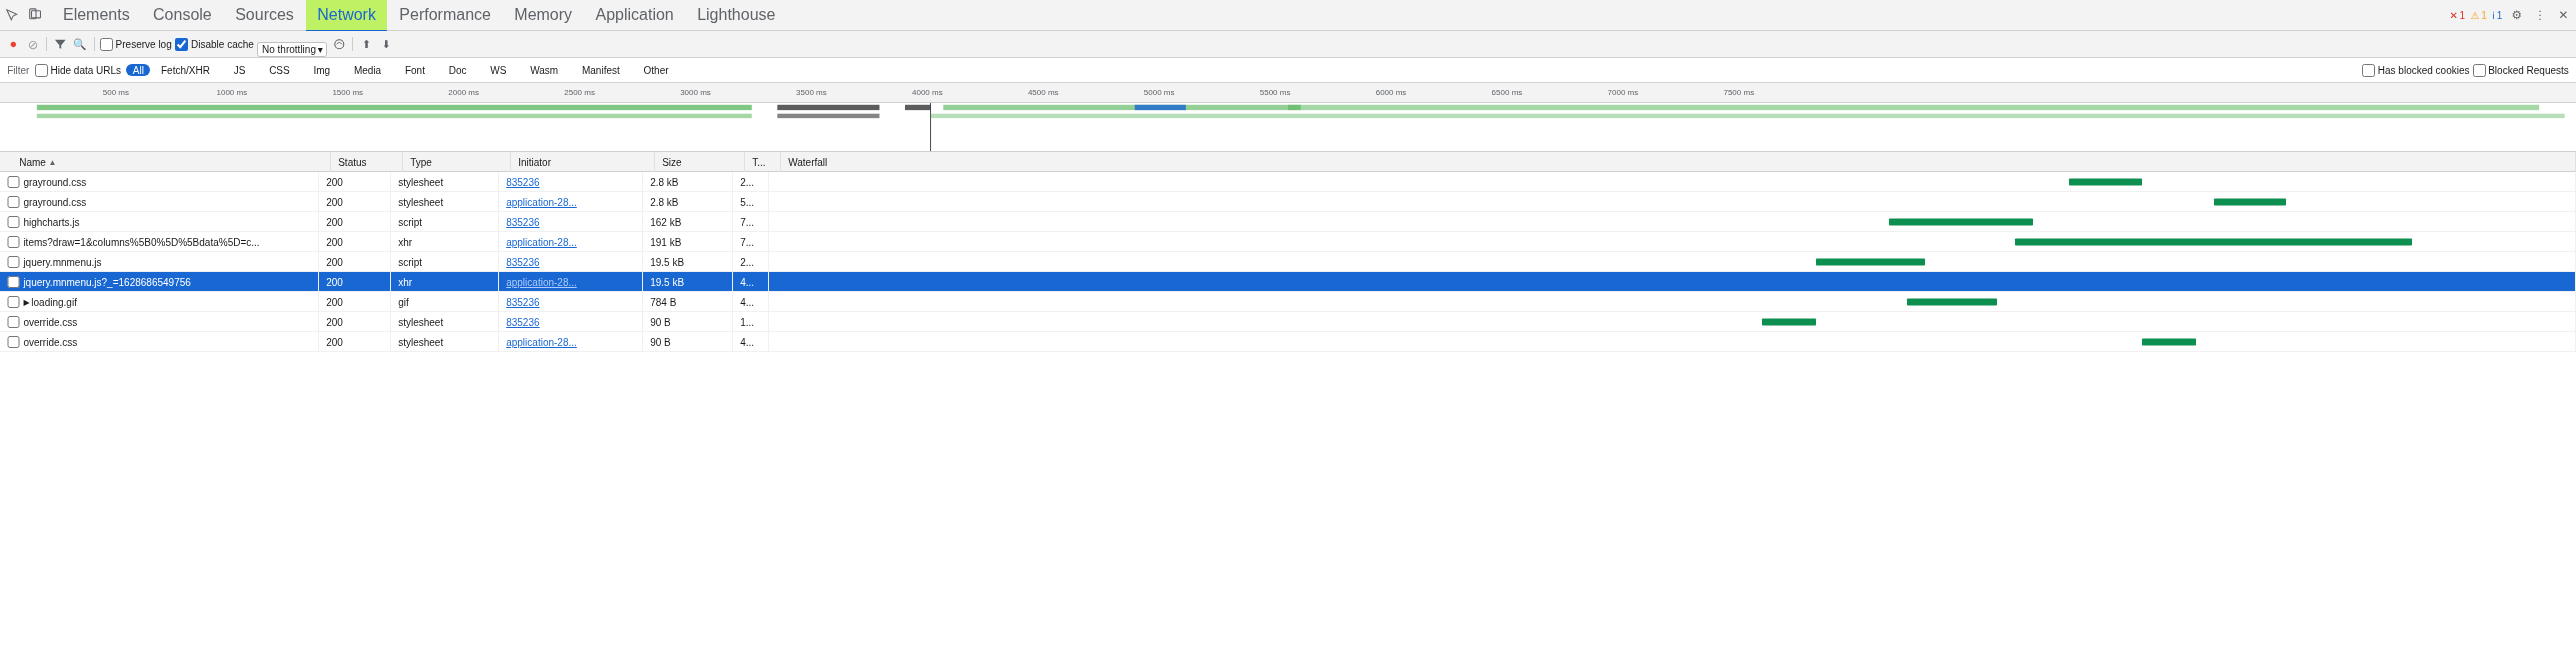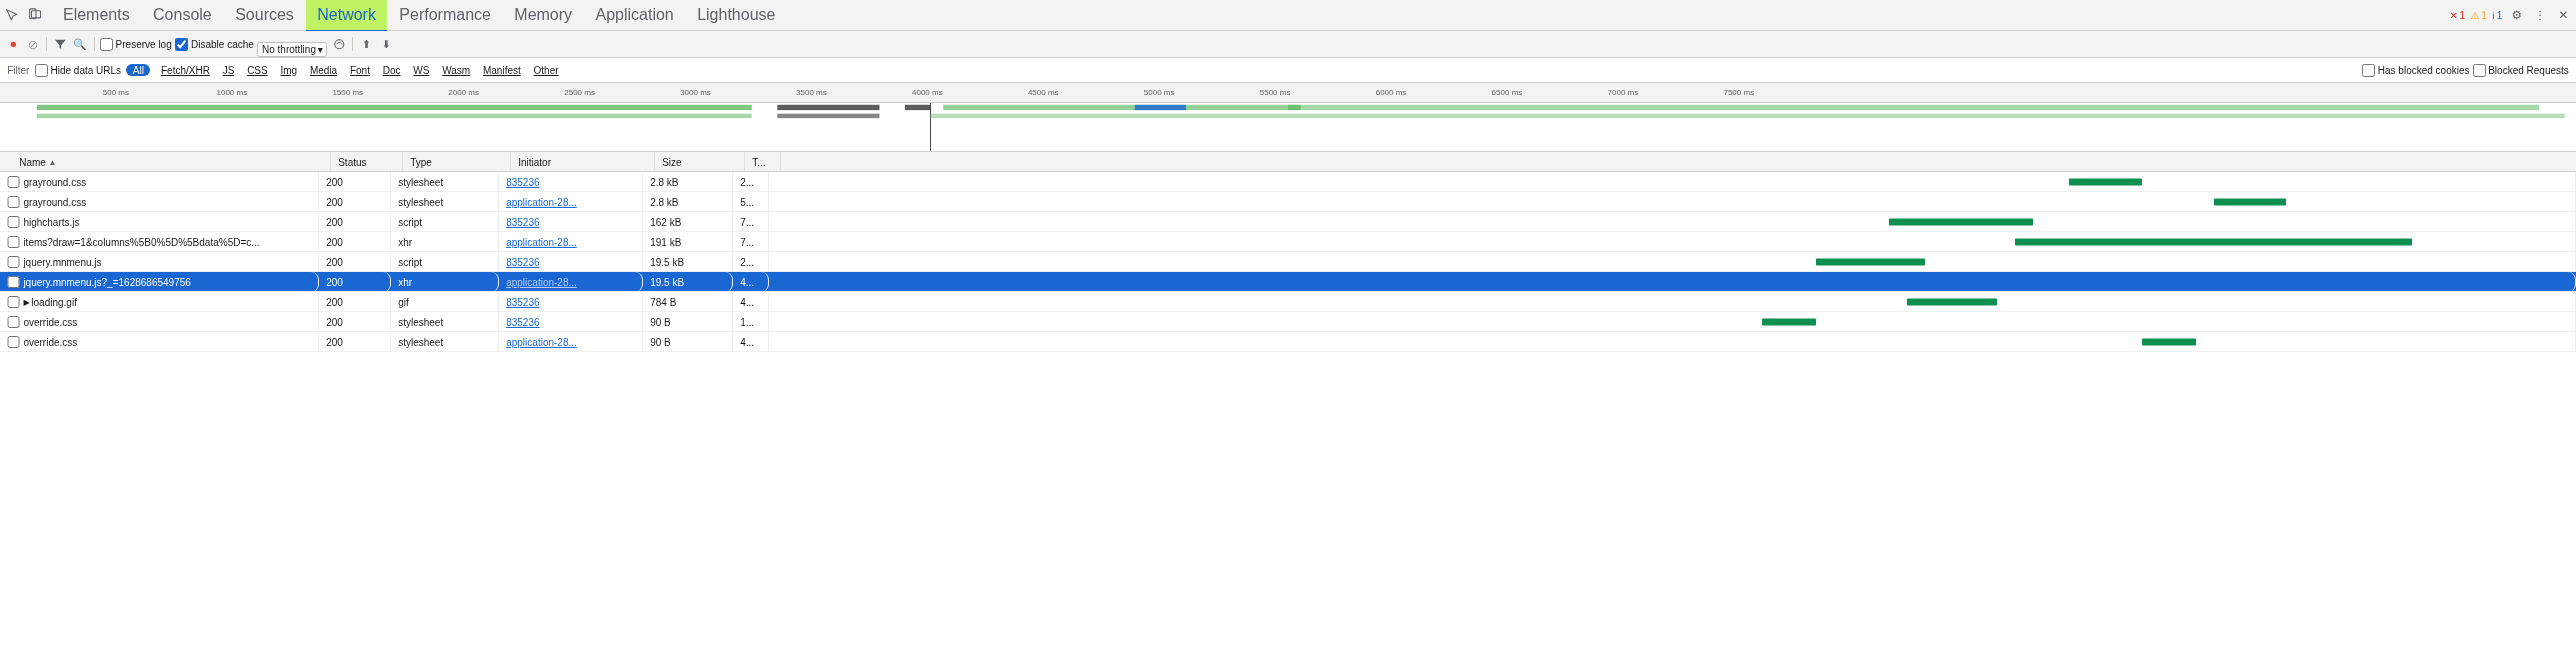--- a/index.html
+++ b/index.html
@@ -134,22 +134,21 @@
       padding: 0 7.2px;
       gap: 5.4px;
     }
     .filter-label {
       font-size: 10px;
       color: #5f6368;
     }
     .filter-types {
       display: flex;
       align-items: center;
-      gap: 2px;
-      text-decoration: underline;
+      gap: 13px;
     }
     .filter-type-btn {
       padding: 0.9px 5.4px;
       font-size: 10px;
       cursor: pointer;
       border-radius: 1.8px;
       color: #1a1a1a;
       background: transparent;
       border: none;
     }
@@ -232,21 +231,21 @@
     .table-row {
       display: grid;
       grid-template-columns: 319px 72px 108px 144px 90px 36px 1fr;
       height: 20px;
       align-items: center;
       border-bottom: 0.9px solid #f0f0f0;
       font-size: 10px;
       cursor: pointer;
     }
     .table-row.selected { background: #1967d2; color: white; }
-    .table-row.selected .td-cell { color: white; border-radius: 8px; }
+    .table-row.selected .td-cell { color: white; }
     .table-row.selected .initiator-link { color: #aecbfa; }
     .td-cell {
       padding: 0 7.2px;
       height: 20px;
       display: flex;
       align-items: center;
       overflow: hidden;
       white-space: nowrap;
       text-overflow: ellipsis;
       border-right: 0.9px solid #f0f0f0;
@@ -462,20 +461,23 @@
   </div>
   <div class="th-cell">
     <span>Initiator</span>
   </div>
   <div class="th-cell">
     <span>Size</span>
   </div>
   <div class="th-cell">
     <span>T...</span>
   </div>
+  <div class="th-cell">
+    <span>Waterfall</span>
+  </div>
 </div>
 
 <div class="table-body" id="table-body">
 <div class="table-row">
       <div class="td-cell">
         <input type="checkbox" class="row-checkbox" style="">
         <span style="overflow: hidden; text-overflow: ellipsis; white-space: nowrap;">grayround.css</span>
       </div>
       <div class="td-cell">200</div>
       <div class="td-cell">stylesheet</div>

